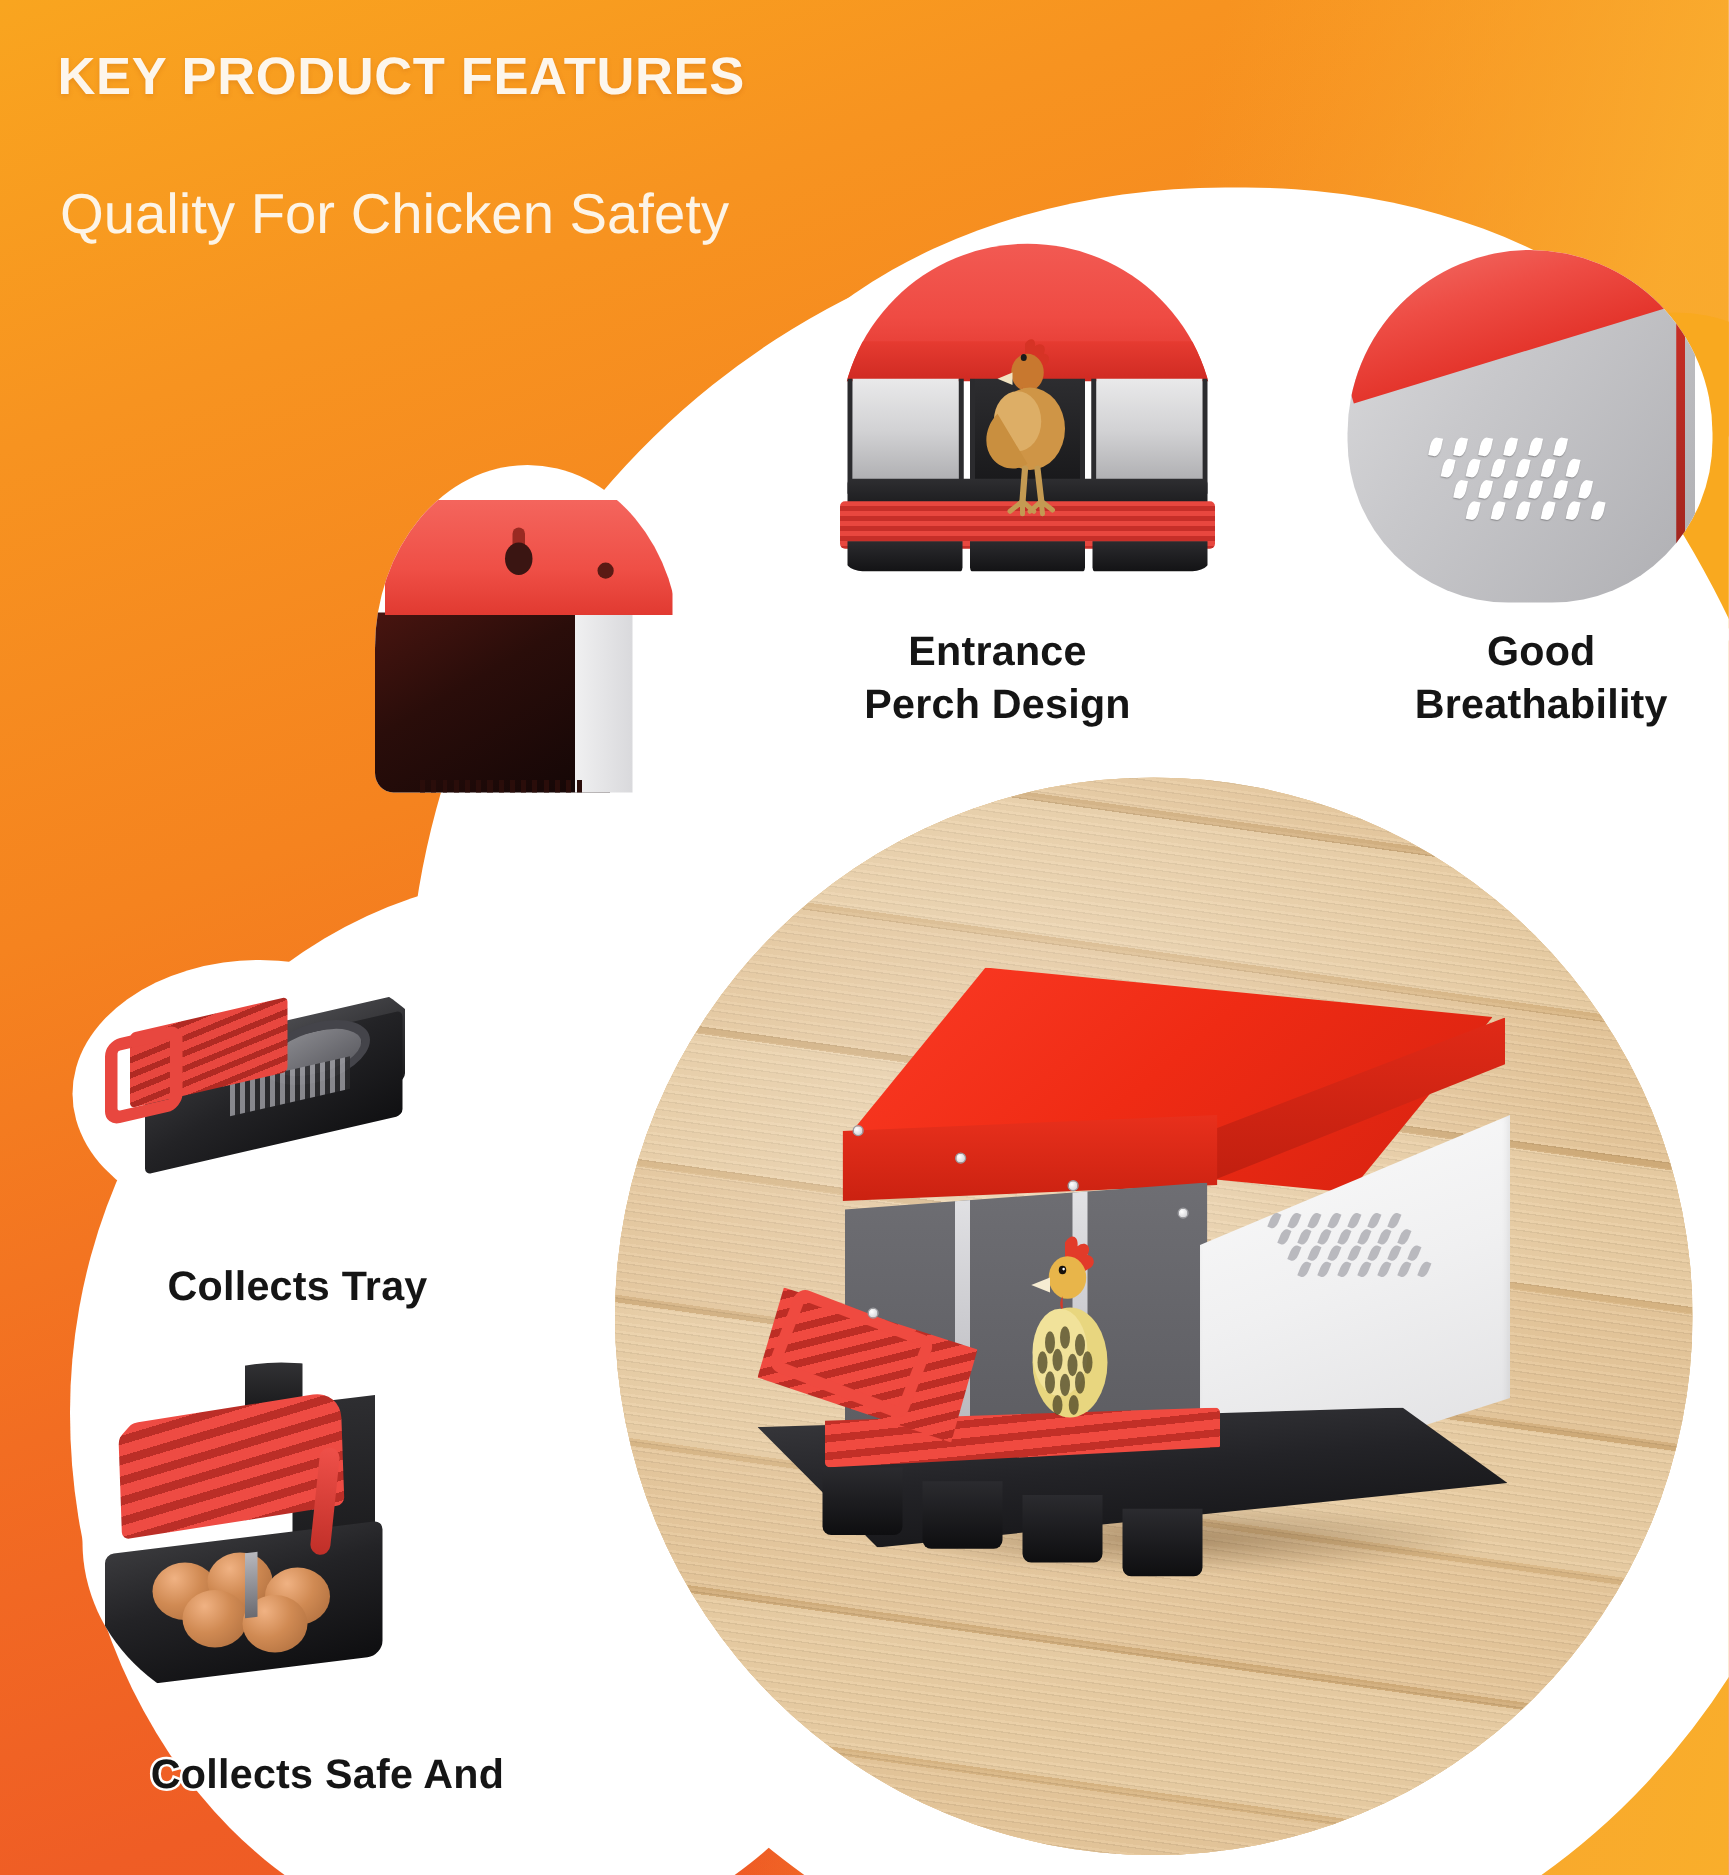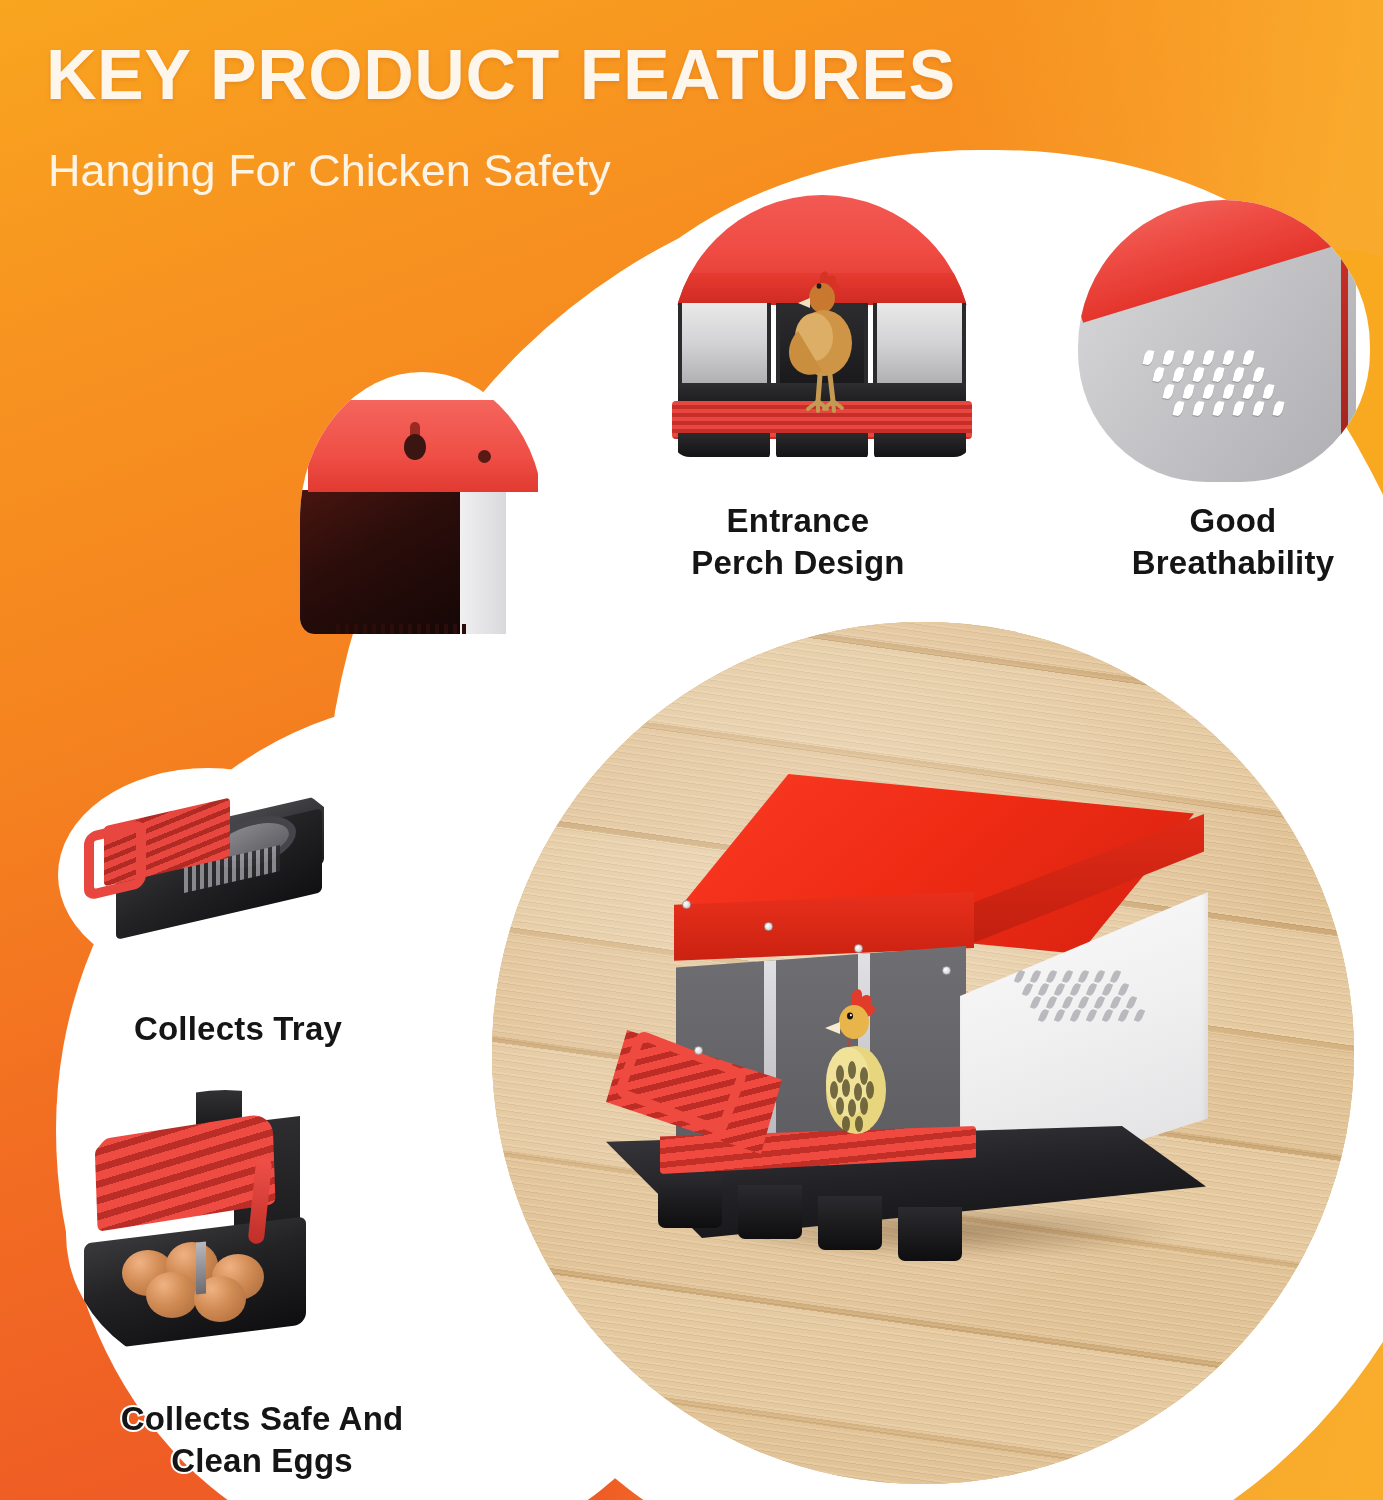--- a/index.html
+++ b/index.html
@@ -57,21 +57,21 @@
     position:absolute;
     left:1210px; top:250px;
     width:260px; height:260px;
     background:#f9a91f;
     border-radius:50%;
   }
 
   
   .page-title{
     position:absolute; left:46px; top:40px;
-    font-size:70px; font-weight:bold; letter-spacing:.5px;
+    font-size:42px; font-weight:bold; letter-spacing:.5px;
     color:#fdf6ec; line-height:1;
     text-shadow:0 2px 4px rgba(160,60,10,.18);
     white-space:nowrap;
   }
   .page-subtitle{
     position:absolute; left:48px; top:148px;
     font-size:45px; font-weight:normal;
     color:#fdf4e6; line-height:1;
     white-space:nowrap;
   }
@@ -405,21 +405,21 @@
 <div id="stage">
 
   <div class="bg-gradient"></div>
 
   <div class="white-blob-3"></div>
   <div class="white-notch"></div>
   <div class="white-blob"></div>
   <div class="white-blob-2"></div>
 
   <div class="page-title">KEY PRODUCT FEATURES</div>
-  <div class="page-subtitle">Hanging For Chicken Safety</div>
+  <div class="page-subtitle">Quality For Chicken Safety</div>
 
   <div class="bubble b-entrance">
     <div class="ent-roof"></div>
     <div class="ent-roof-lip"></div>
     <div class="ent-cells">
       <div class="ent-cell"></div>
       <div class="ent-cell dark"></div>
       <div class="ent-cell"></div>
     </div>
     <div class="ent-basin"></div>
@@ -619,16 +619,15 @@
 
   <div class="flabel lbl-hanging">
   </div>
 
   <div class="flabel stroked lbl-tray">
     <span>Collects Tray</span>
   </div>
 
   <div class="flabel stroked lbl-eggs">
     <span>Collects Safe And</span>
-    <span>Clean Eggs</span>
   </div>
 
 </div>
 
 </body></html>

